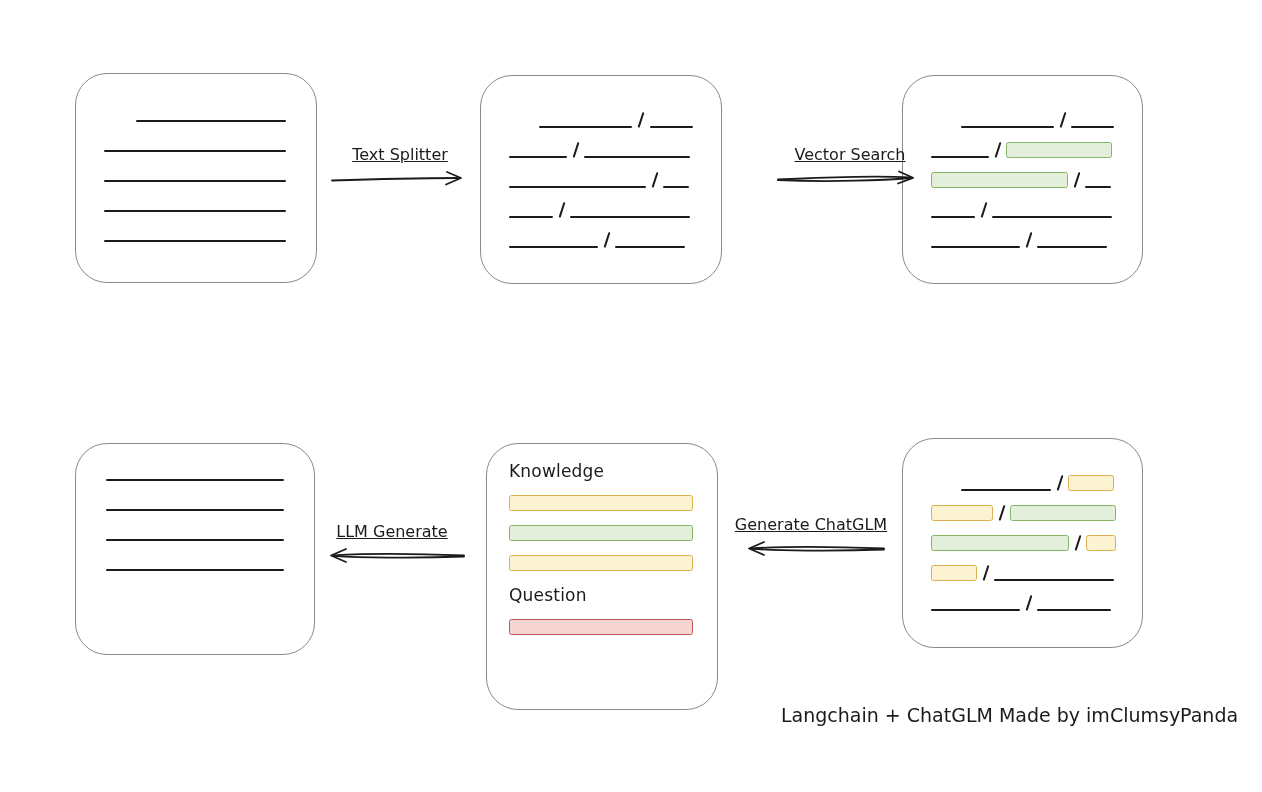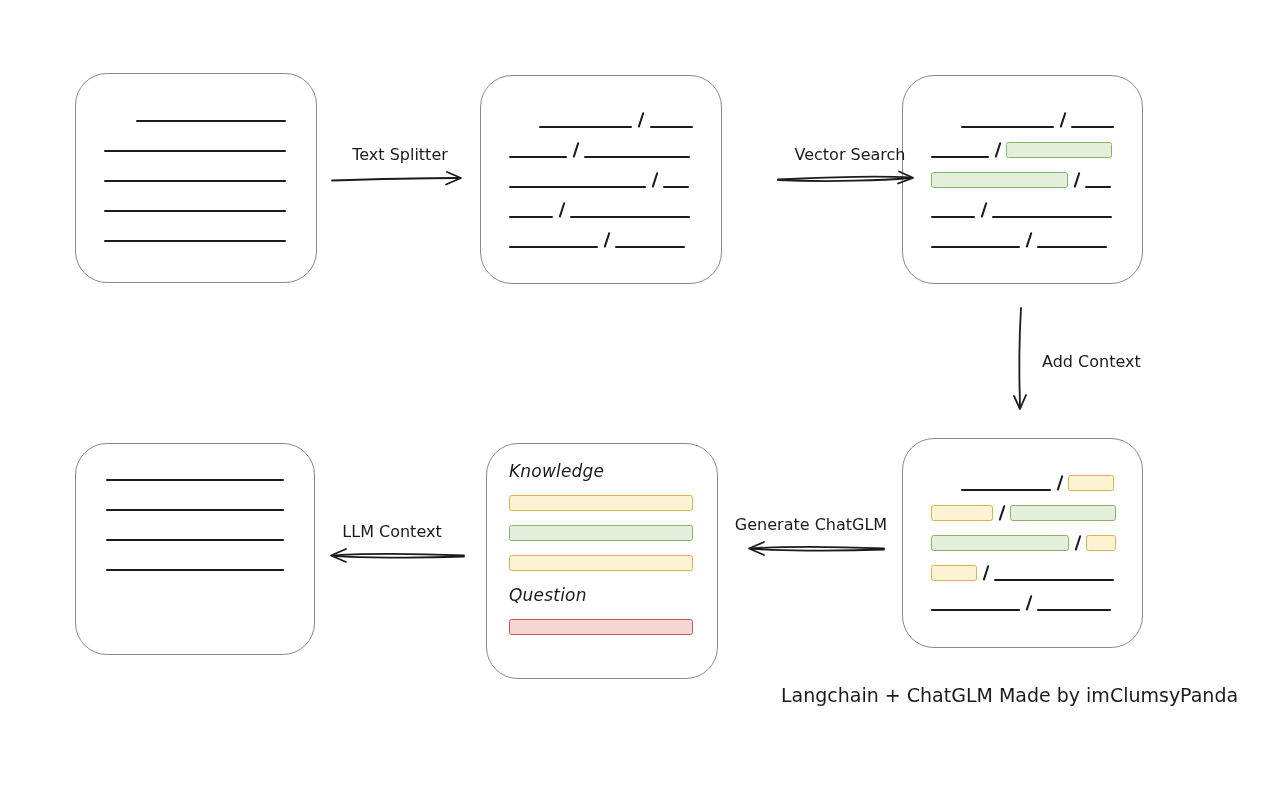--- a/index.html
+++ b/index.html
@@ -16,21 +16,21 @@
   .node {
     position:absolute;
     border:1.6px solid var(--box-border,#8a8a8a);
     border-radius:32px;
     background:#ffffff;
   }
   .node-document { left:75px;  top:73px;  width:242px; height:210px; }
   .node-chunks   { left:480px; top:75px;  width:242px; height:209px; }
   .node-matches  { left:902px; top:75px;  width:241px; height:209px; }
   .node-context  { left:902px; top:438px; width:241px; height:210px; }
-  .node-prompt   { left:486px; top:443px; width:232px; height:236px;font-style:italic; }
+  .node-prompt   { left:486px; top:443px; width:232px; height:267px; }
   .node-answer   { left:75px;  top:443px; width:240px; height:212px; }
 
   
   .rows { padding:22px 28px 0; }
   .rows-doc { padding-top:18px; }
   .rows-answer { padding:7px 30px 0; }
   .row { display:flex; align-items:flex-end; height:30px; }
   .seg-line { height:2px; background:var(--stroke,#1b1b1b); border-radius:1px; }
   .seg-space { height:1px; flex:none; }
   .seg-slash {
@@ -51,38 +51,38 @@
   .question-label  { margin:14px 0 0 22px; }
   .answer-label    { margin:17px 0 0 30px; }
   .bars { padding:0 22px; }
   .bar { width:184px; height:16px; border-radius:2.5px; margin-top:14px; }
 
   
   .arrow {
     position:absolute; display:flex; flex-direction:column;
     align-items:center;
   }
-  .arrow-label { font-size:16px; font-weight:500; white-space:nowrap; line-height:22px; }
+  .arrow-label { font-size:16px; font-weight:500; white-space:nowrap; line-height:22px;text-decoration:underline; }
   svg.arr { display:block; }
   svg.arr path, svg.arr polyline {
     stroke:var(--stroke,#1b1b1b); stroke-width:1.8; fill:none;
     stroke-linecap:round; stroke-linejoin:round;
   }
   .arrow-text-splitter   { left:330px; top:144px; width:140px; }
   .arrow-vector-search   { left:776px; top:144px; width:148px; }
   .arrow-generate-prompt { left:736px; top:514px; width:150px; }
   .arrow-llm-response    { left:318px; top:521px; width:148px; }
   .arrow-add-context {
     left:1008px; top:306px; width:150px; height:112px;
     flex-direction:row; align-items:center;
   }
   .arrow-add-context .arrow-label { margin-left:10px; }
 
   .caption {
-    position:absolute; left:781px; top:684px;
+    position:absolute; left:781px; top:704px;
     font-size:19px; font-weight:500; white-space:nowrap;
   }
 </style>
 </head>
 <body>
 
 <div class="canvas">
 
   <div class="node node-document">
     <div class="rows rows-doc">
@@ -238,39 +238,32 @@
 
   <div class="arrow arrow-vector-search">
     <div class="arrow-label">Vector Search</div>
     <svg class="arr" width="148" height="22" viewBox="0 0 148 22">
       <path d="M2 13.5 C 55 10.5, 110 10, 134 11.5"></path>
       <path d="M2 14 C 55 16.5, 110 14, 134 12"></path>
       <polyline points="123,5.5 137,11.8 122,17.5"></polyline>
     </svg>
   </div>
 
-  <div class="arrow arrow-add-context">
-    <svg class="arr" width="24" height="112" viewBox="0 0 24 112">
-      <path d="M13 2 C 11 35, 11 70, 12 100"></path>
-      <polyline points="6,90 12,103 18,89"></polyline>
-    </svg>
-    <div class="arrow-label">Add Context</div>
-  </div>
 
   <div class="arrow arrow-generate-prompt">
     <div class="arrow-label">Generate ChatGLM</div>
     <svg class="arr" width="150" height="22" viewBox="0 0 150 22">
       <path d="M148 12.5 C 95 10.5, 40 11, 16 12.3"></path>
       <path d="M148 13.5 C 95 15.5, 40 14.5, 16 12.8"></path>
       <polyline points="28,6 13,12.5 28,19"></polyline>
     </svg>
   </div>
 
   <div class="arrow arrow-llm-response">
-    <div class="arrow-label">LLM Context</div>
+    <div class="arrow-label">LLM Generate</div>
     <svg class="arr" width="148" height="22" viewBox="0 0 148 22">
       <path d="M146 12.5 C 95 10.5, 40 11, 16 12.3"></path>
       <path d="M146 13.5 C 95 15.5, 40 14.5, 16 12.8"></path>
       <polyline points="28,6 13,12.5 28,19"></polyline>
     </svg>
   </div>
 
   <div class="caption">Langchain + ChatGLM Made by imClumsyPanda</div>
 
 </div>

